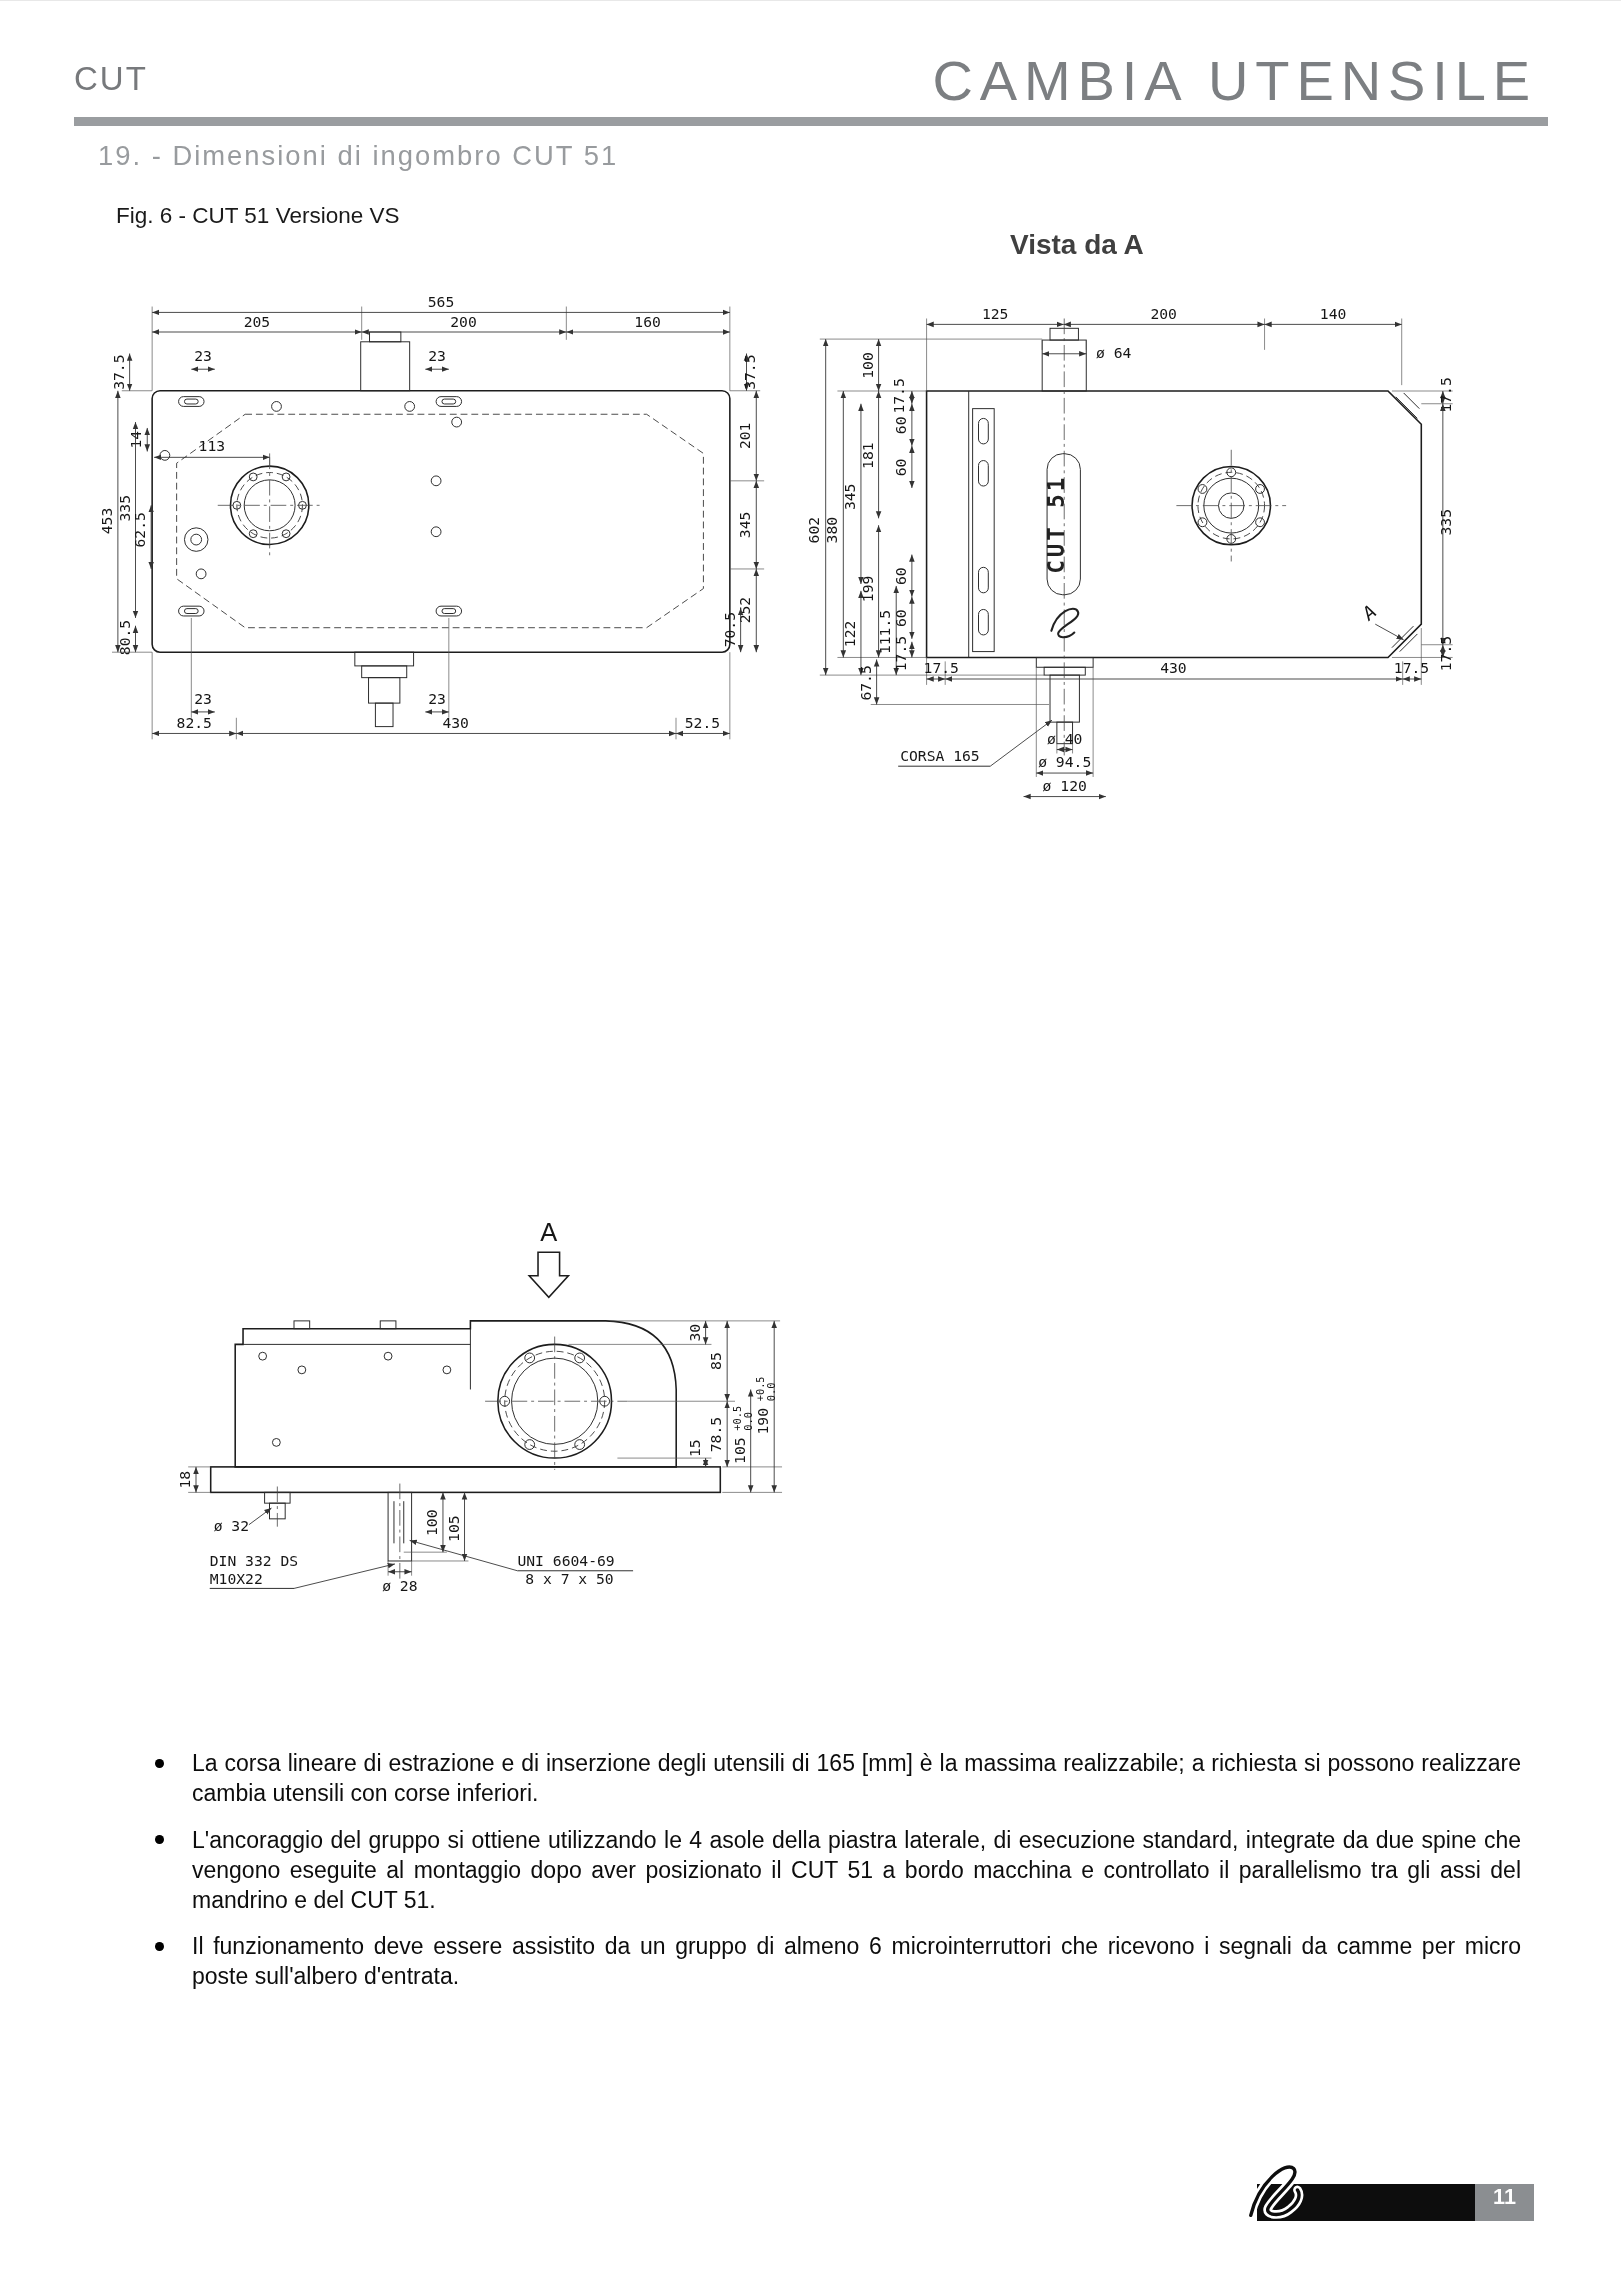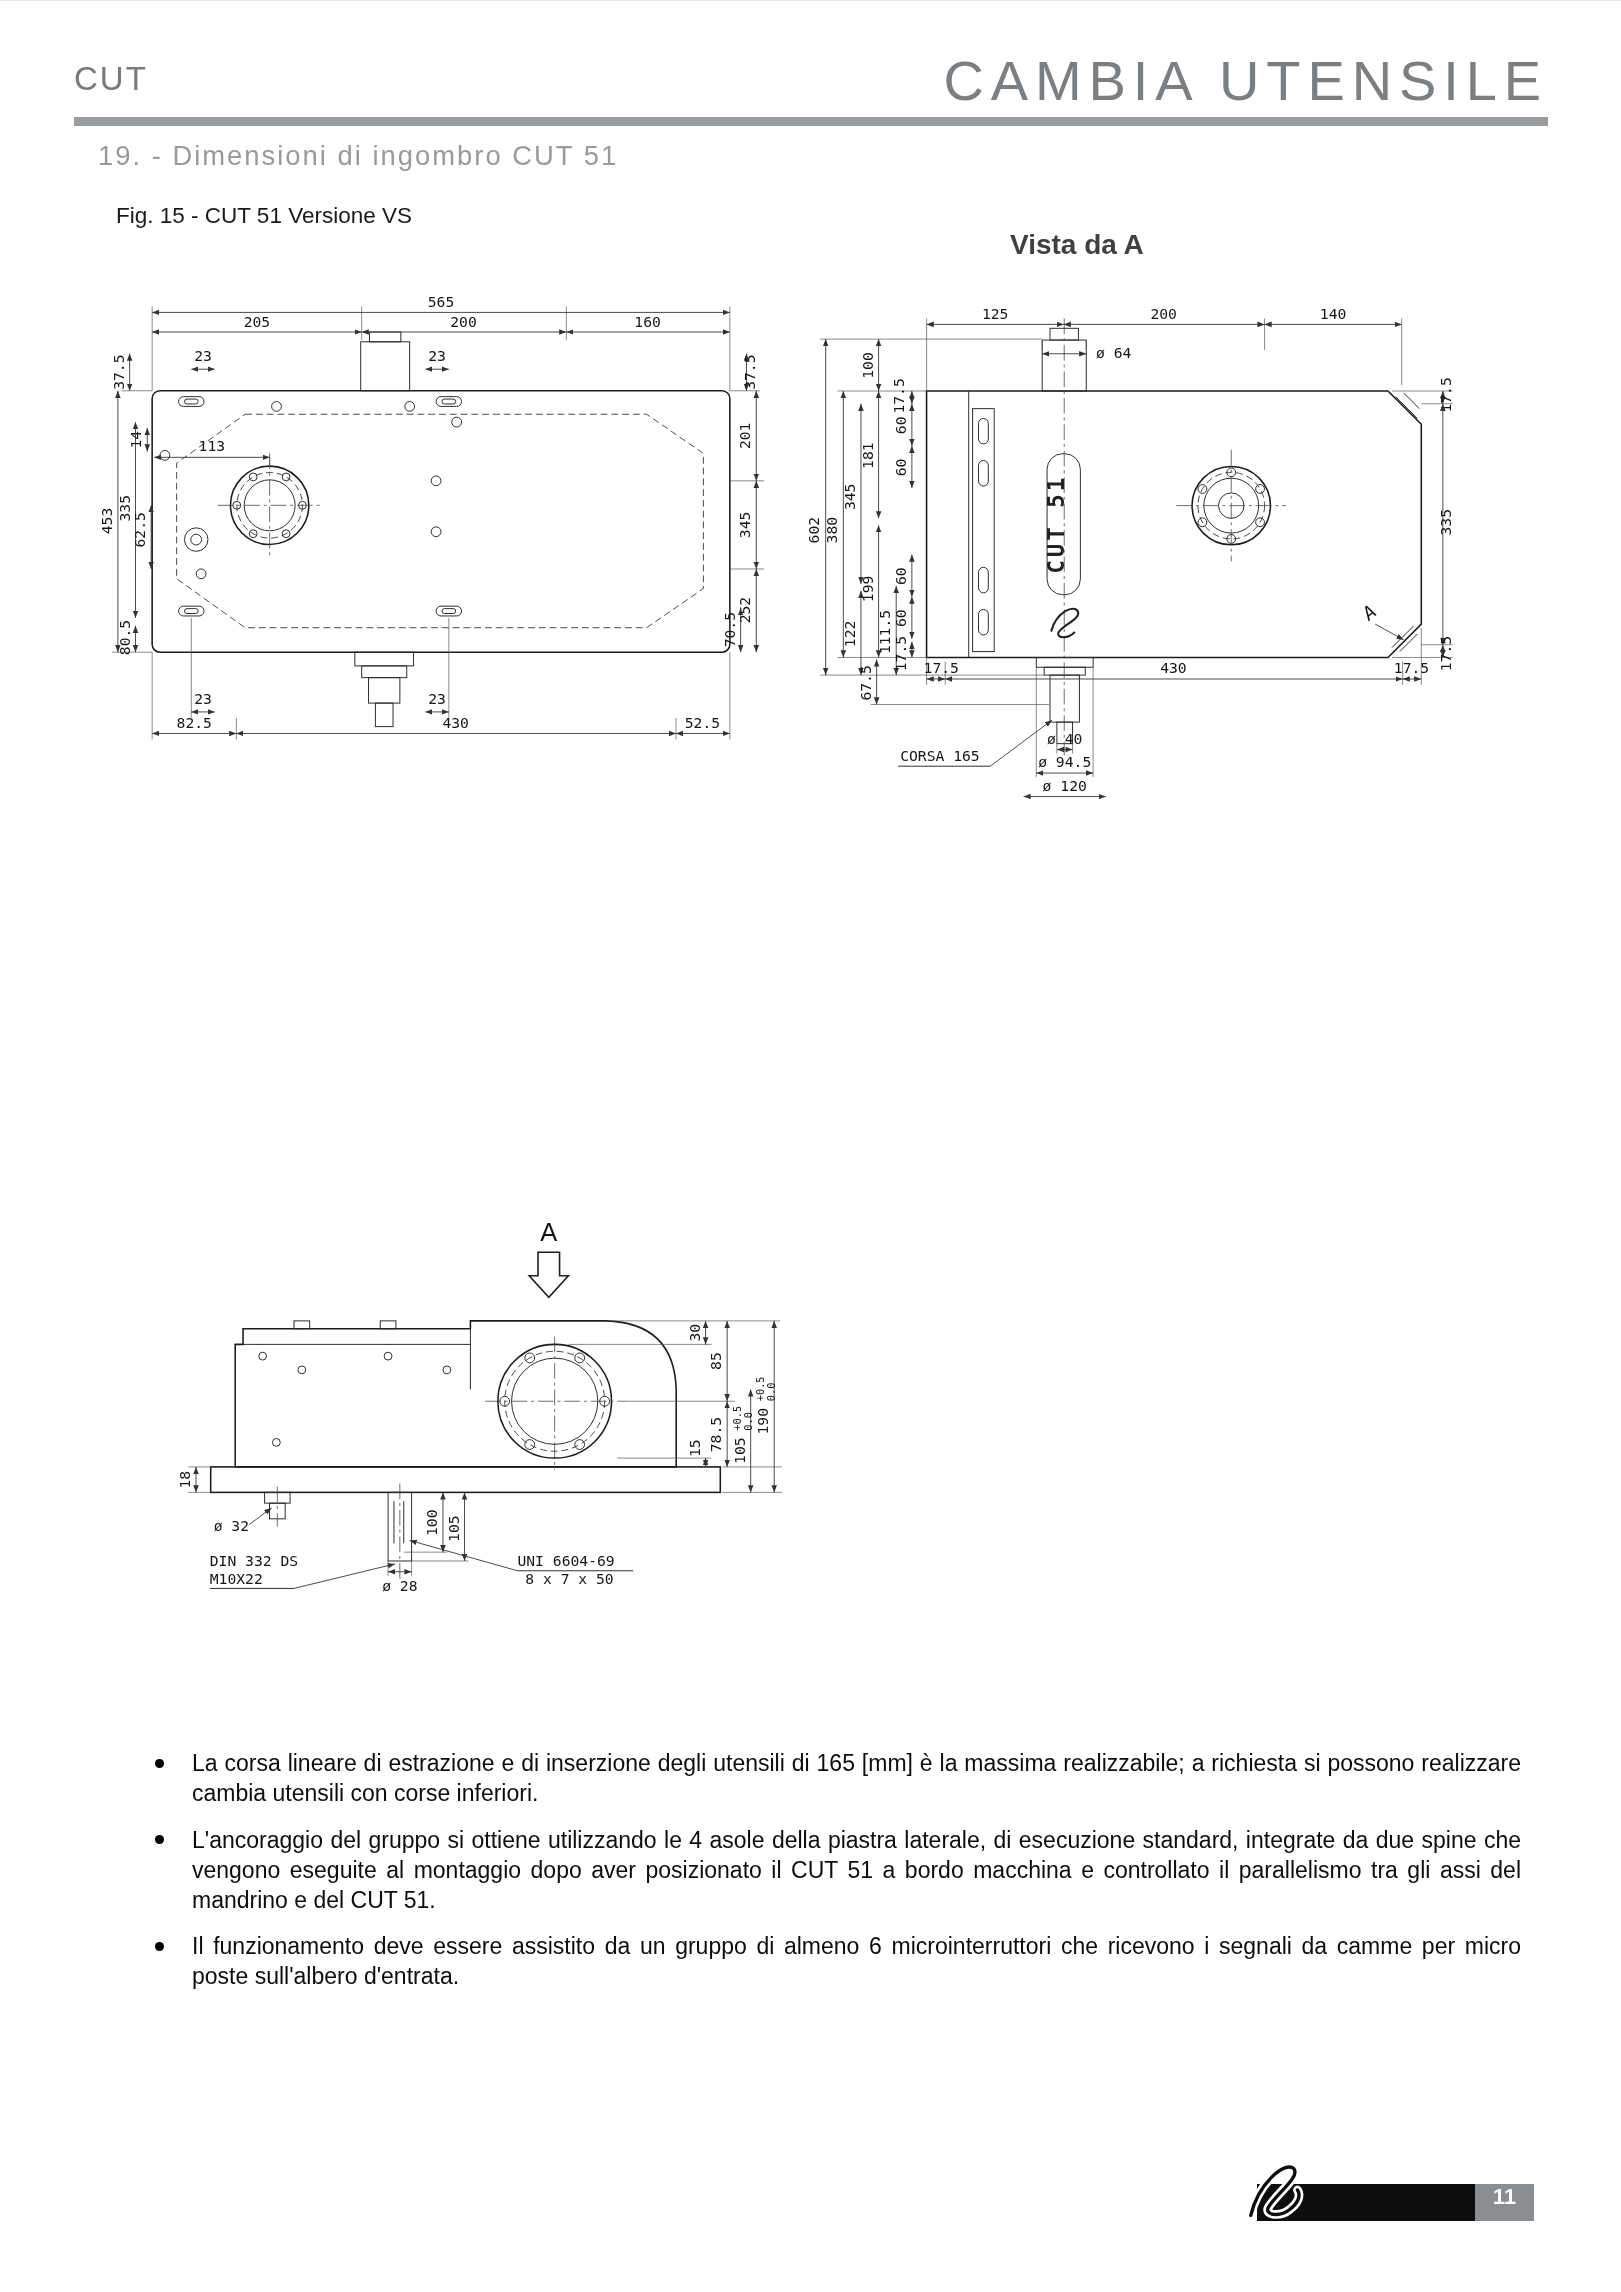--- a/index.html
+++ b/index.html
@@ -2,21 +2,21 @@
 <html><head>
 <meta charset="utf-8">
 <style>
   html,body{margin:0;padding:0;background:#e8e8e8;}
   .page{position:relative;width:1621px;height:2293px;background:#ffffff;
         font-family:"Liberation Sans",sans-serif;overflow:hidden;margin:1px auto;}
   .abs{position:absolute;}
 
   
   .hdr-left{left:74px;top:59px;font-size:33px;letter-spacing:2px;color:#77797c;font-weight:400;}
-  .hdr-right{right:73px;top:47px;font-size:56px;letter-spacing:6.9px;color:#7c7f82;font-weight:500;}
+  .hdr-right{right:84px;top:47px;font-size:56px;letter-spacing:6.9px;color:#7c7f82;font-weight:500;}
   .hdr-rule{left:74px;top:116px;width:1474px;height:8.8px;background:#9a9da0;}
   .section-title{left:98px;top:139px;font-size:27.4px;font-weight:400;letter-spacing:2px;color:#989b9e;}
   .fig-caption{left:116px;top:202px;font-size:22.5px;color:#1a1a1a;}
   .vista-label{left:1010px;top:228px;font-size:28px;color:#404040;font-weight:bold;}
 
   
   svg text{font-family:"DejaVu Sans Mono","Liberation Mono",monospace;font-size:15px;fill:#161616;}
   svg text.big{font-family:"Liberation Sans",sans-serif;}
   .tc{text-anchor:middle;}
   .ln{fill:none;stroke:#1d1d1d;stroke-width:1.6;}
@@ -46,21 +46,21 @@
 </style>
 </head>
 <body>
 
 <div class="page">
 
   <div class="abs hdr-left">CUT</div>
   <div class="abs hdr-right">CAMBIA UTENSILE</div>
   <div class="abs hdr-rule"></div>
   <div class="abs section-title">19. - Dimensioni di ingombro  CUT 51</div>
-  <div class="abs fig-caption">Fig. 15 - CUT 51  Versione VS</div>
+  <div class="abs fig-caption">Fig. 6 - CUT 51  Versione VS</div>
   <div class="abs vista-label">Vista da  A</div>
 
   <svg class="abs" style="left:98px;top:284px" width="686" height="470" viewBox="0 0 700 480">
     <defs>
       <marker id="arP" viewBox="0 0 10 10" refX="9" refY="5" markerWidth="9" markerHeight="9" orient="auto-start-reverse">
         <path d="M0,1.5 L9,5 L0,8.5 Z" fill="#333"></path>
       </marker>
     </defs>
     <g>
       <rect x="55" y="108" width="590" height="267" rx="8" class="ln"></rect>

